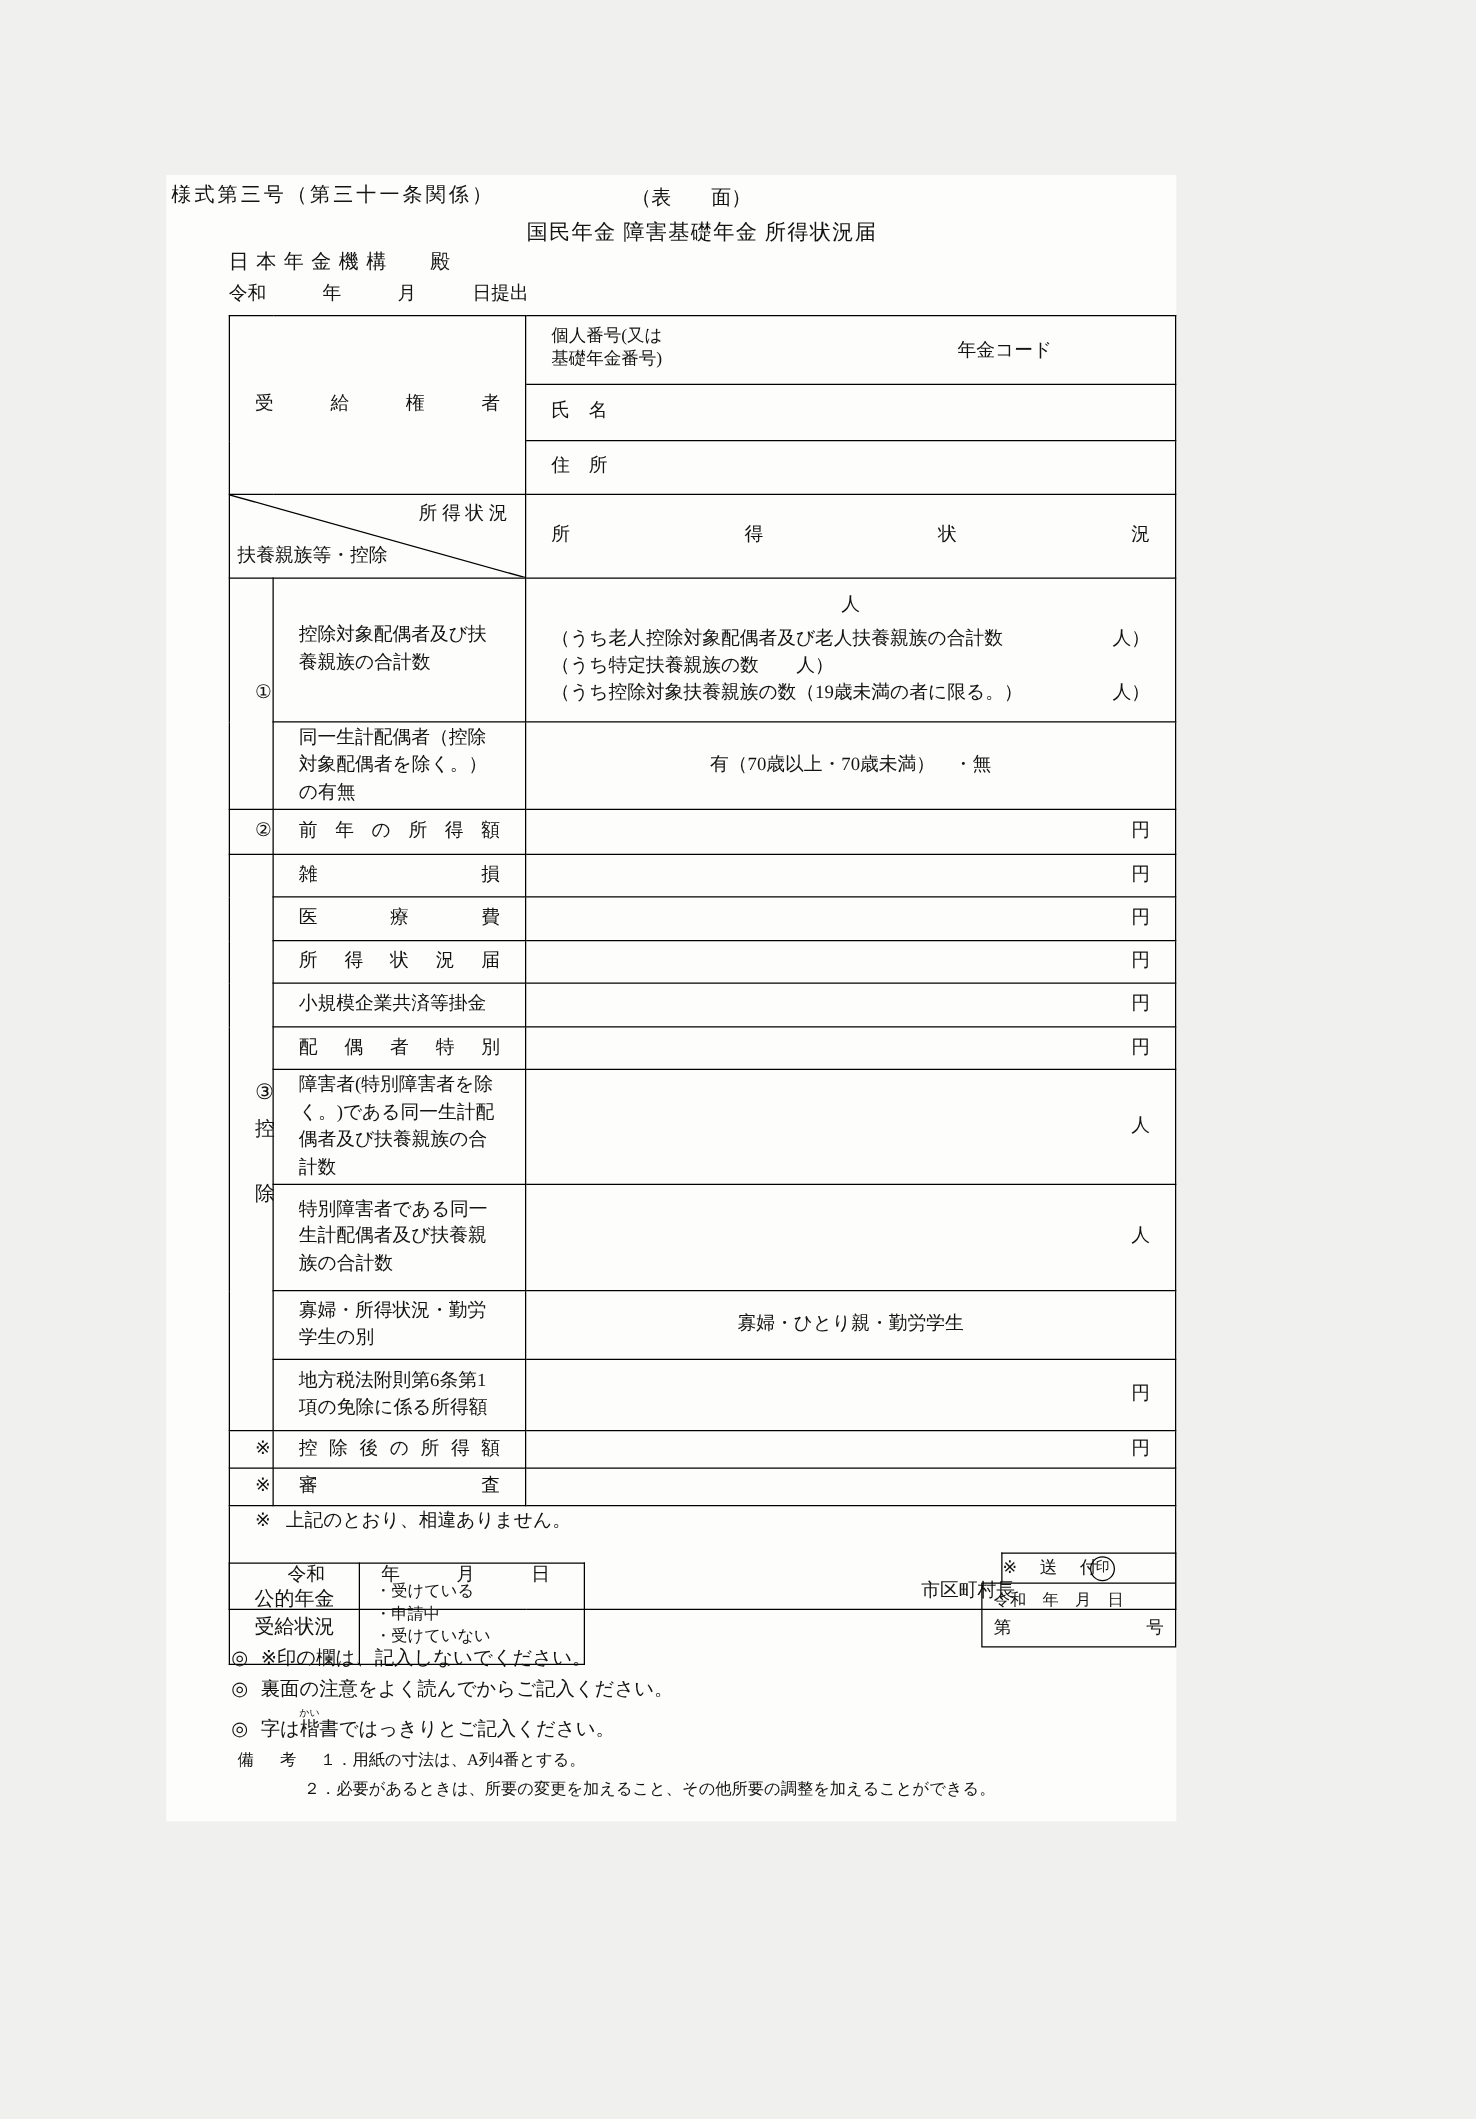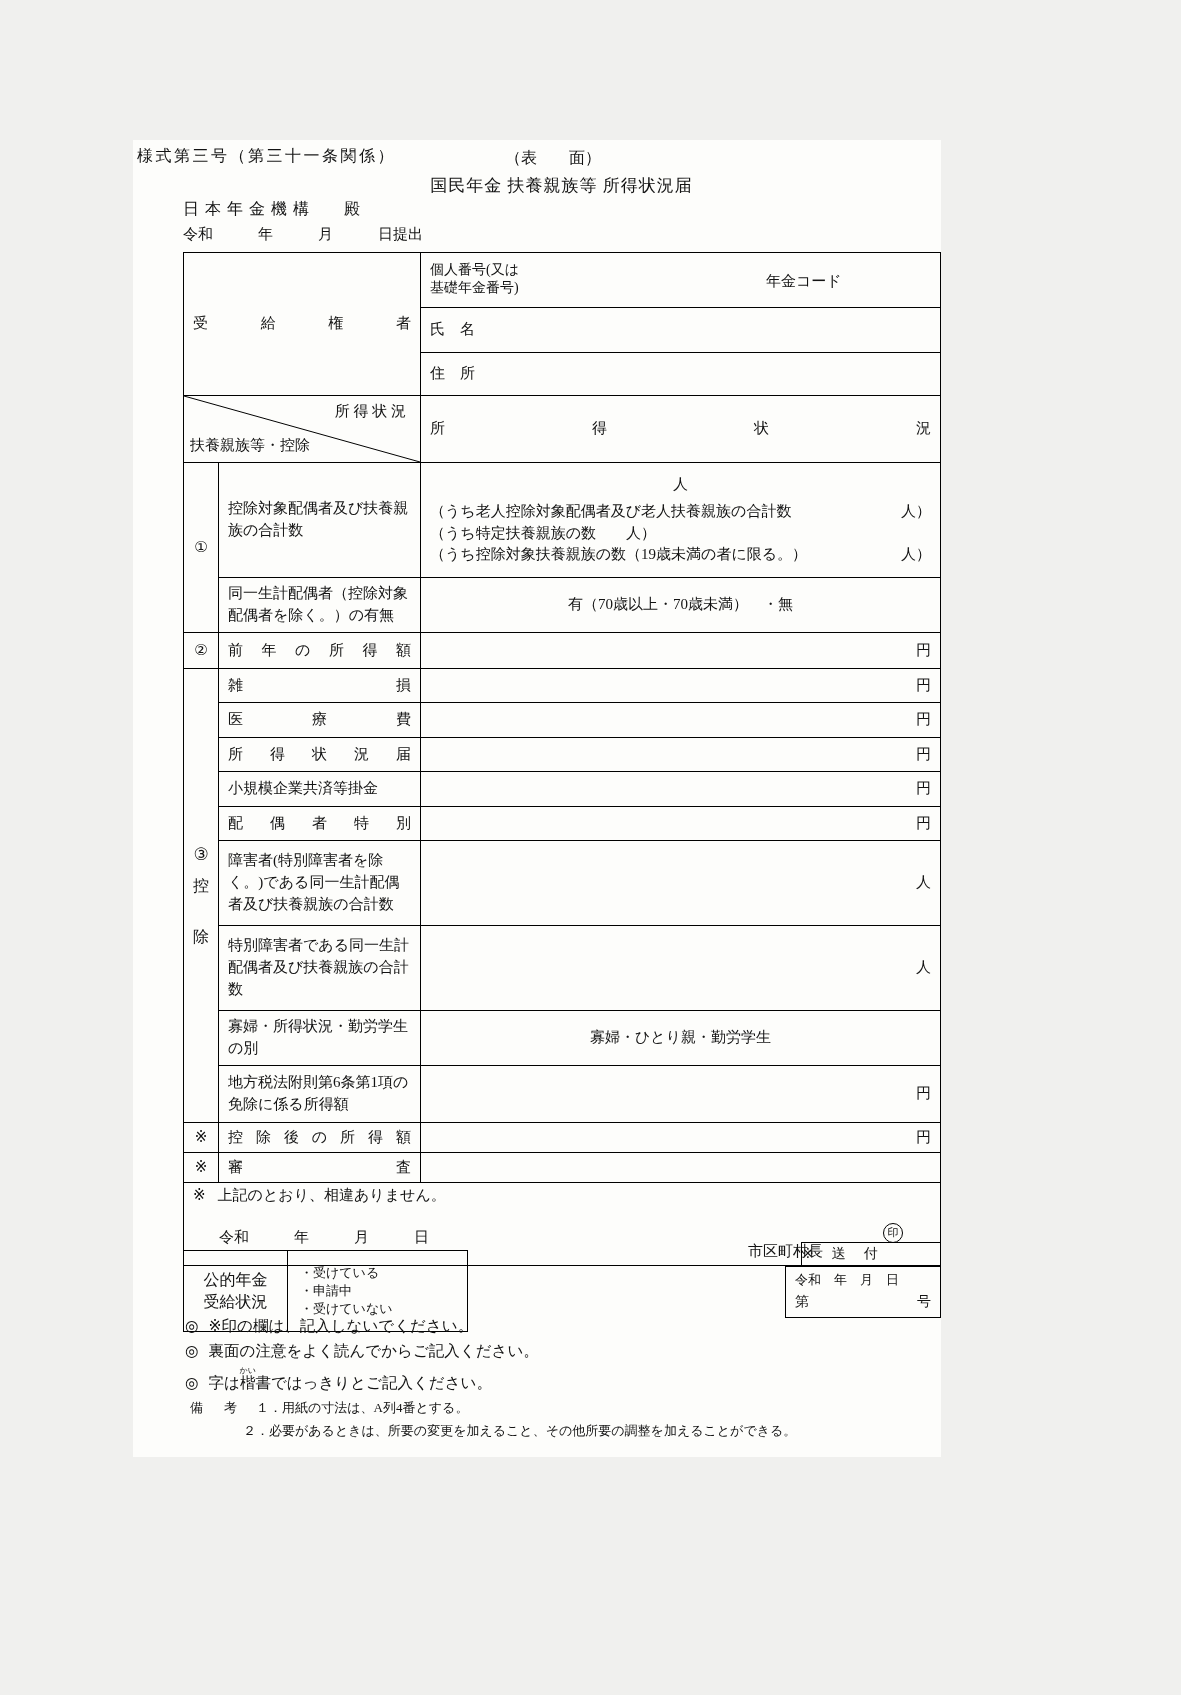--- a/index.html
+++ b/index.html
@@ -18,21 +18,21 @@
   .formnum { position:absolute; left:4px; top:6px; font-size:16px; letter-spacing:2.5px; }
   .sidelabel { position:absolute; left:372px; top:8px; font-size:16px; }
   .title { position:absolute; left:50px; top:34px; width:757px; text-align:center; font-size:17px; letter-spacing:1px; }
   .addressee { position:absolute; left:50px; top:59px; font-size:16px; letter-spacing:1px; }
   .submitdate { position:absolute; left:50px; top:85px; width:752px; font-size:15px; }
 
   table.main {
     position:absolute; left:50px; top:112px; width:757px;
     border-collapse:collapse; table-layout:fixed;
   }
-  table.main td { border:1px solid #000; font-size:15px; padding:2px 9px; vertical-align:middle; line-height:1.45; }
+  table.main td { border:1px solid #000; font-size:15px; padding:2px 20px; vertical-align:middle; line-height:1.45; }
   col.c1 { width:35px; } col.c2 { width:202px; } col.c3 { width:520px; }
 
   tr.h55 > td { height:55px; } tr.h45 > td { height:45px; } tr.h43 > td { height:43px; }
   tr.h67 > td { height:67px; } tr.h115 > td { height:115px; } tr.h36 > td { height:36px; }
   tr.h34 > td { height:34px; } tr.h35 > td { height:35px; } tr.h85 > td { height:85px; }
   tr.h57 > td { height:57px; } tr.h30 > td { height:30px; } tr.h63 > td { height:63px; }
 
   .jlast { text-align:justify; text-align-last:justify; }
   .center { text-align:center; }
   .yen { text-align:right; padding-right:12px; }
@@ -92,21 +92,21 @@
   .rlabel { margin-right:15px; letter-spacing:4px; }
   .rline2 { margin-left:53px; margin-top:5px; }
 </style>
 </head>
 <body>
 
 <div class="page">
 
   <div class="formnum">様式第三号（第三十一条関係）</div>
   <div class="sidelabel">（表　　面）</div>
-  <div class="title">国民年金 扶養親族等 所得状況届</div>
+  <div class="title">国民年金 障害基礎年金 所得状況届</div>
   <div class="addressee">日 本 年 金 機 構　　殿</div>
   <div class="submitdate">令和　　　年　　　月　　　日提出</div>
 
   <table class="main">
     <colgroup>
         <col class="c1">
         <col class="c2">
         <col class="c3">
       </colgroup>
 

